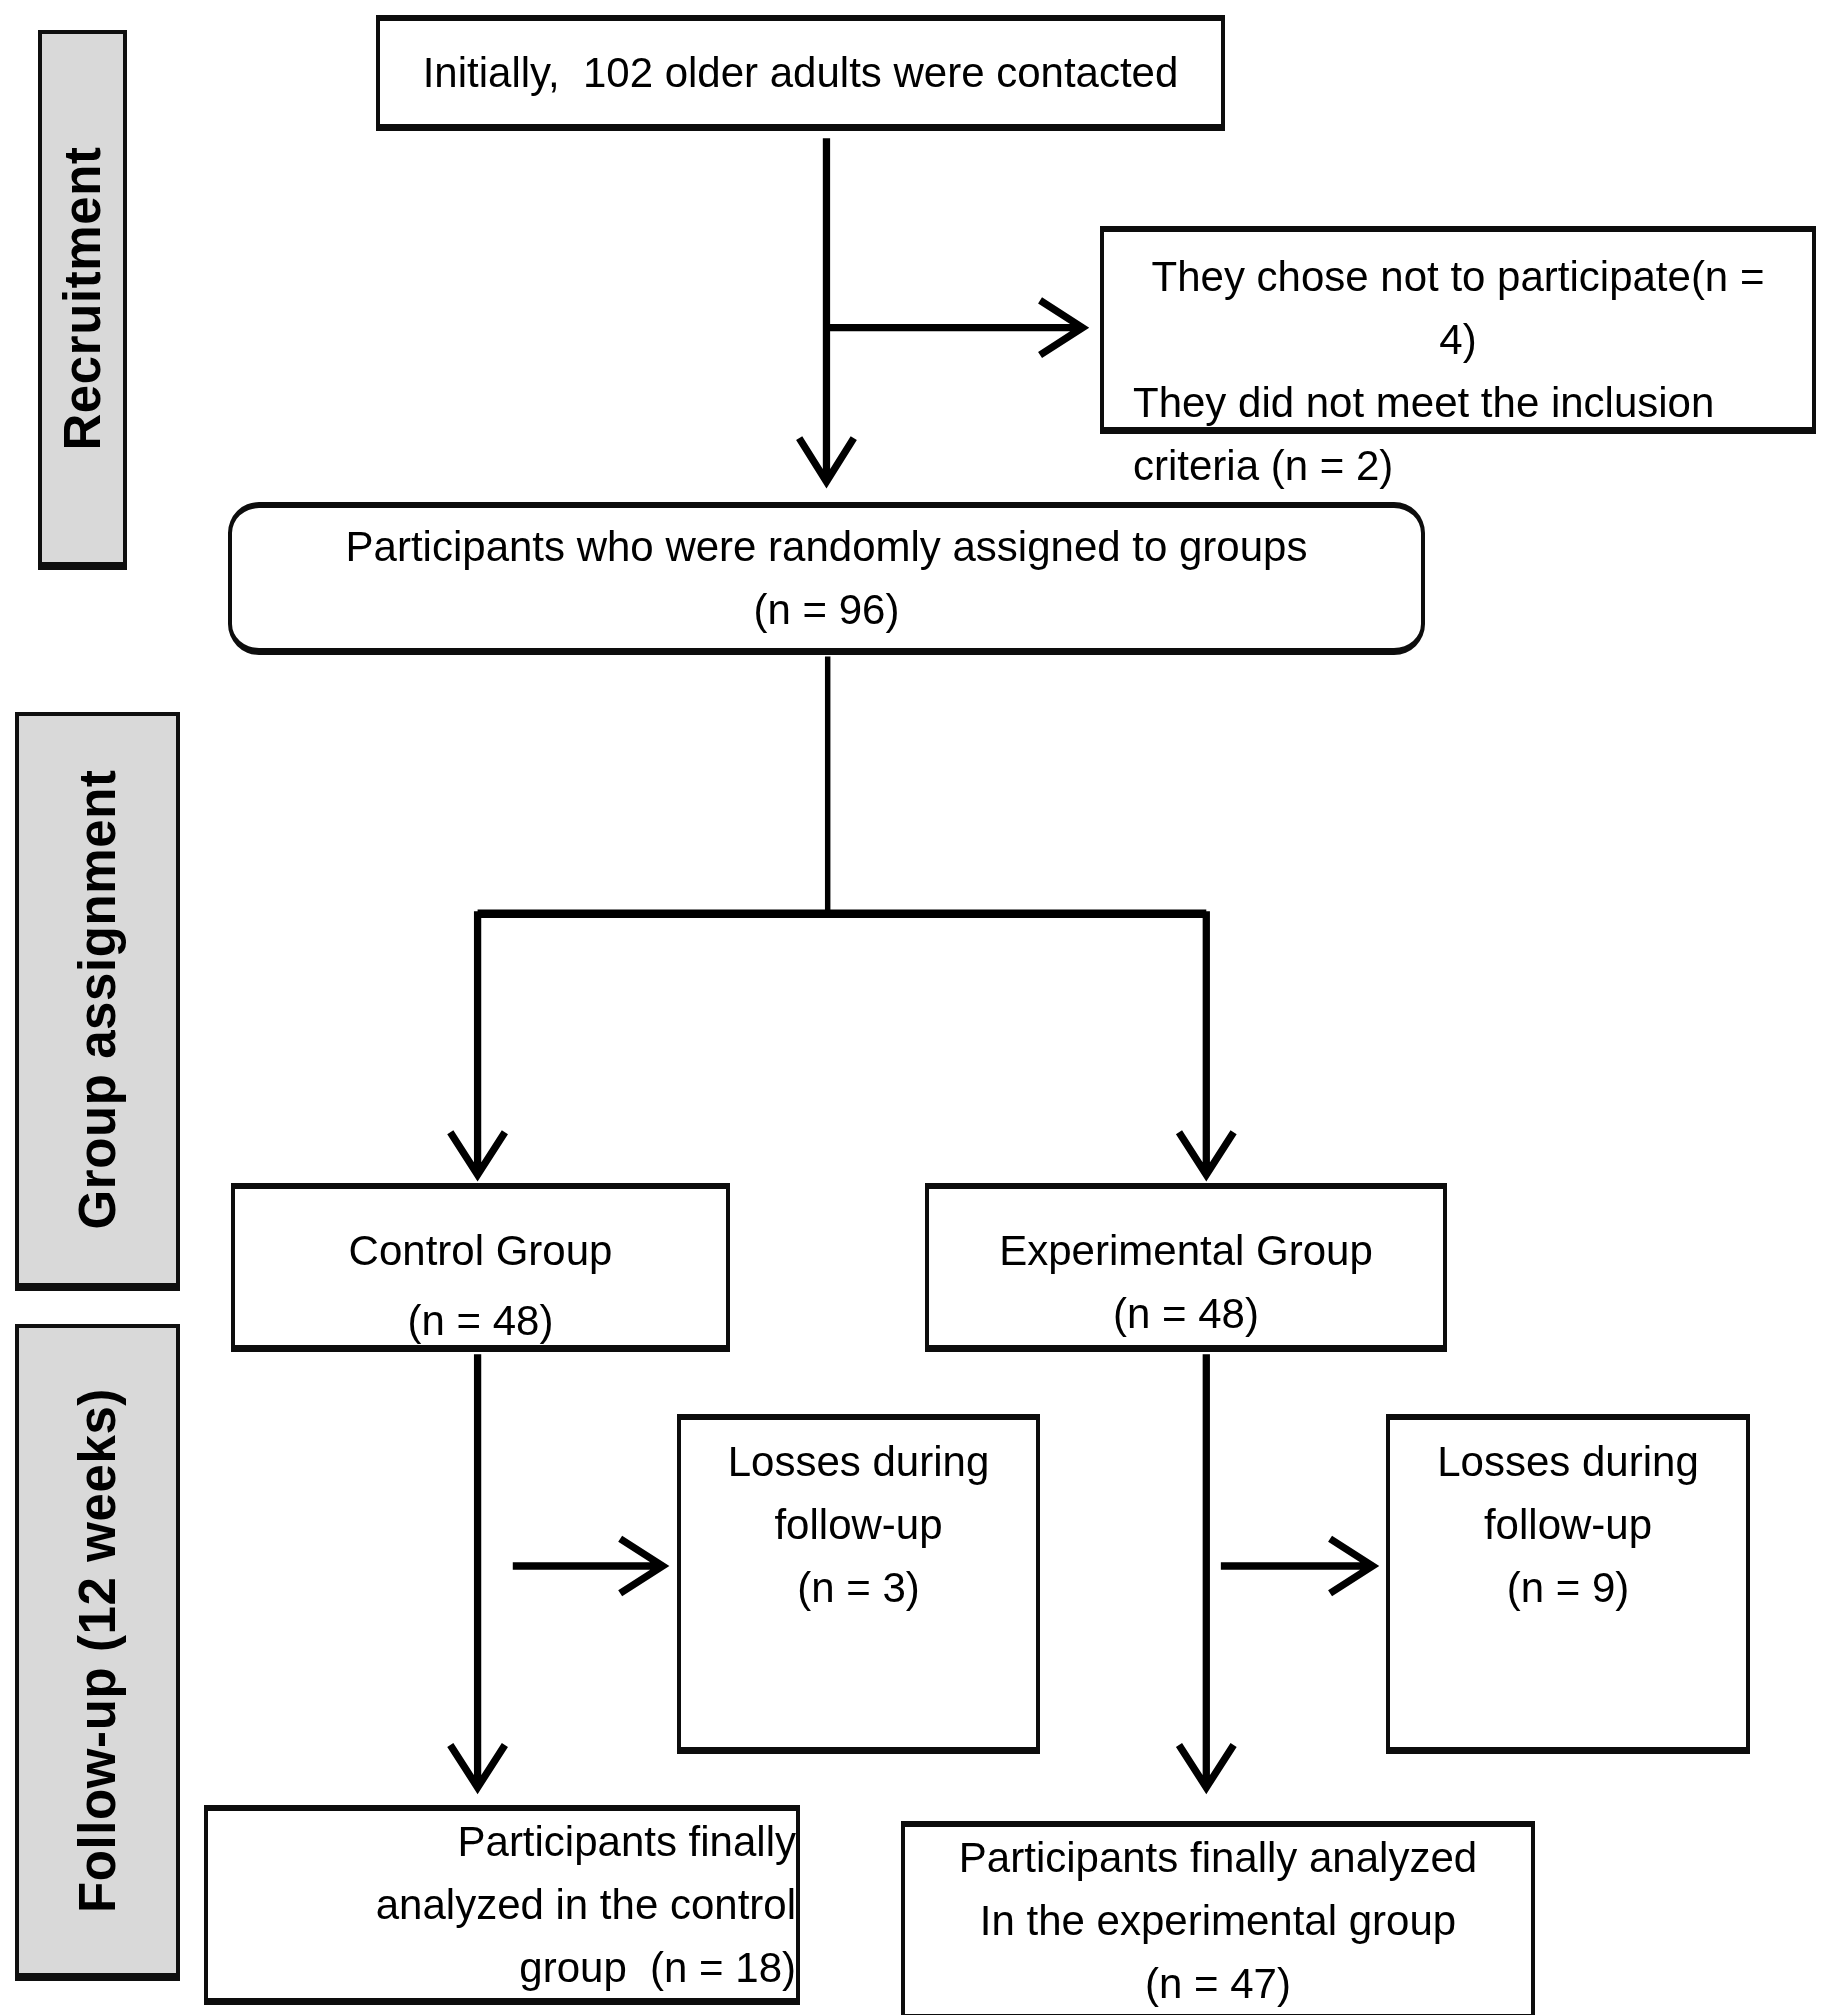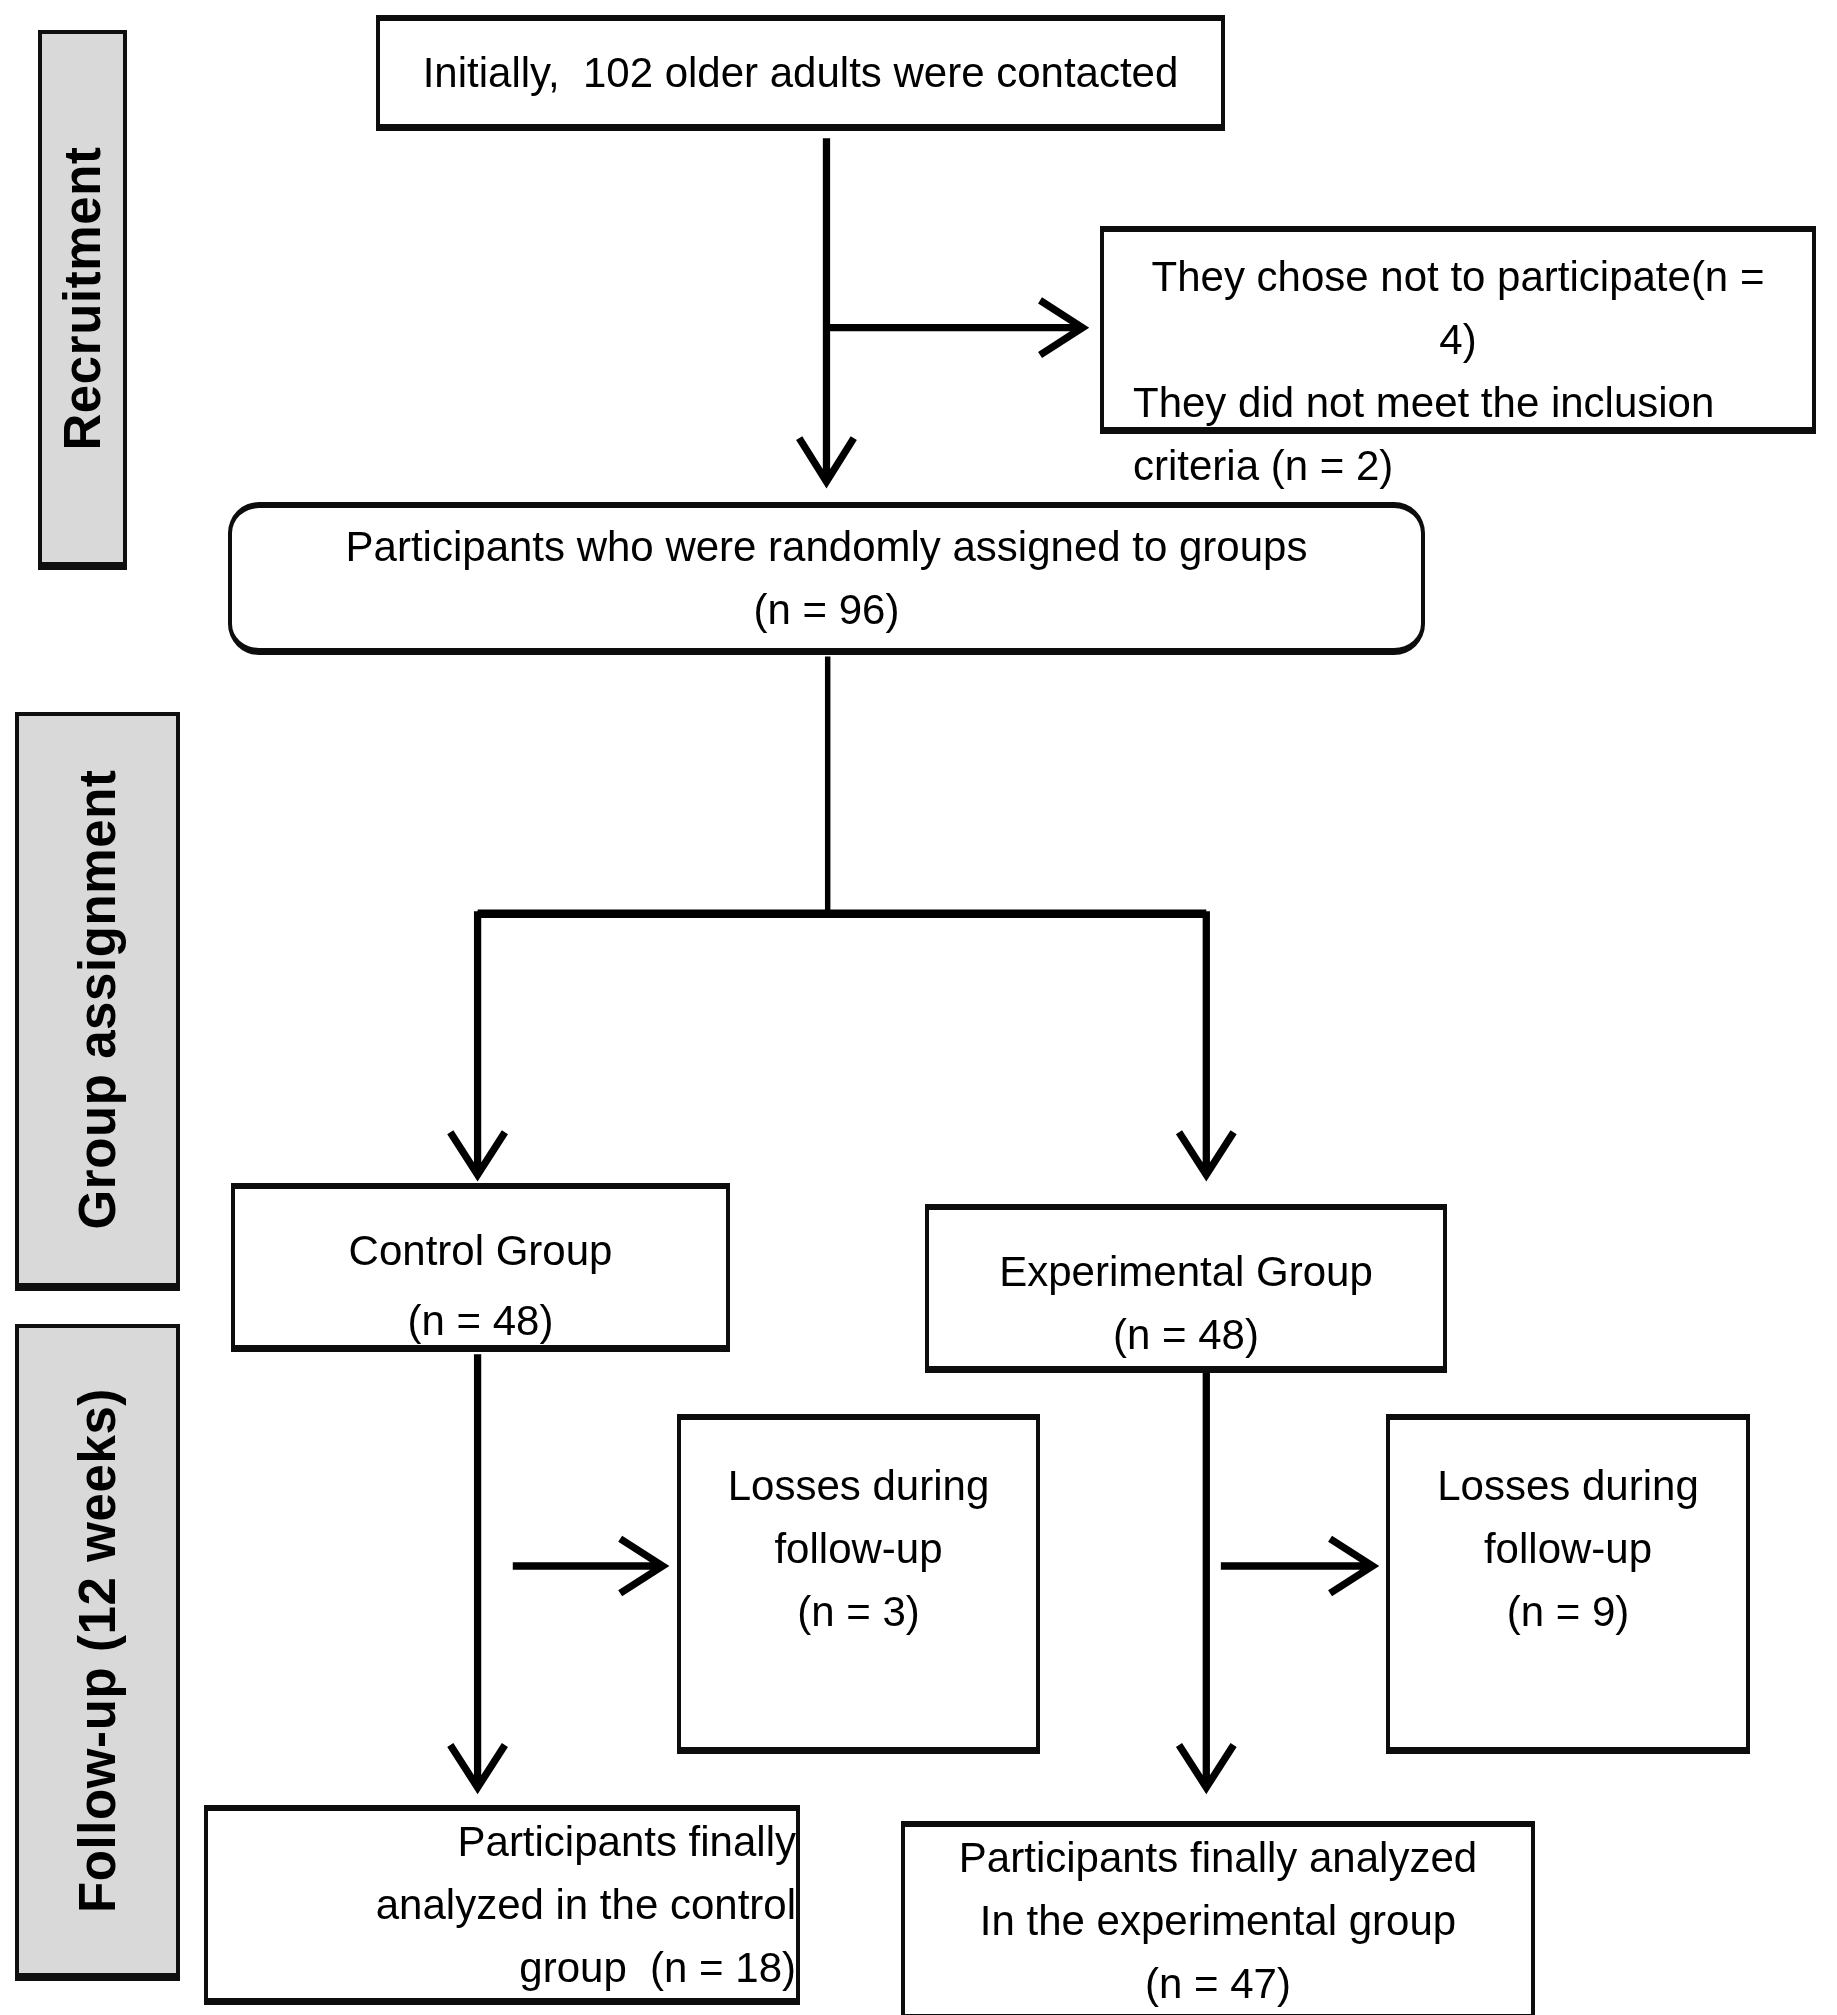--- a/index.html
+++ b/index.html
@@ -34,21 +34,21 @@
   }
   .box .line { white-space: pre-wrap; }
   .box.align-left {
     align-items: flex-start;
     justify-content: flex-start;
     text-align: center;
     padding: 13.3px 29px;
   }
   .box.align-top {
     justify-content: flex-start;
-    padding-top: 34px;
+    padding-top: 10px;
   }
   .stage {
     position: absolute;
     background: #d9d9d9;
     border: 4.2px solid #0f0f0f;
     border-bottom-width: 8px;
     box-sizing: border-box;
     display: flex;
     align-items: center;
     justify-content: center;
@@ -59,21 +59,21 @@
     white-space: nowrap;
     font-weight: bold;
     font-size: 51px;
     letter-spacing: 0.6px;
   }
   
   #box-contacted          { left: 376px;  top: 15px;   width: 849px; height: 116px; }
   #box-excluded           { left: 1100px; top: 226px;  width: 716px; height: 208px; }
   #box-randomized         { left: 228px;  top: 502px;  width: 1197px; height: 153px; border-radius: 31px; }
   #box-control            { left: 231px;  top: 1183px; width: 499px;  height: 169px; padding-top: 30px; gap: 7px; }
-  #box-experimental       { left: 925px; top: 1183px; width: 522px;  height: 169px; padding-top: 30px; margin-top: 21px; }
+  #box-experimental       { left: 925px; top: 1183px; width: 522px;  height: 169px; padding-top: 30px; }
   #box-losses-control     { left: 677px; top: 1414px; width: 363px;  height: 340px; }
   #box-losses-experimental{ left: 1386px; top: 1414px; width: 364px;  height: 340px; }
   #box-final-control      { left: 204px;  top: 1805px; width: 596px;  height: 200px; align-items: flex-end; }
   #box-final-experimental { left: 901px; top: 1805px; width: 634px; height: 200px; margin-top: 16px; }
   
   #stage-recruitment      { left: 38px; top: 30px;   width: 89px; height: 540px; }
   #stage-group-assignment { left: 15px; top: 712px; width: 165px; height: 579px; }
   #stage-follow-up        { left: 15px; top: 1324px; width: 165px; height: 657px; }
 </style>
 </head>

